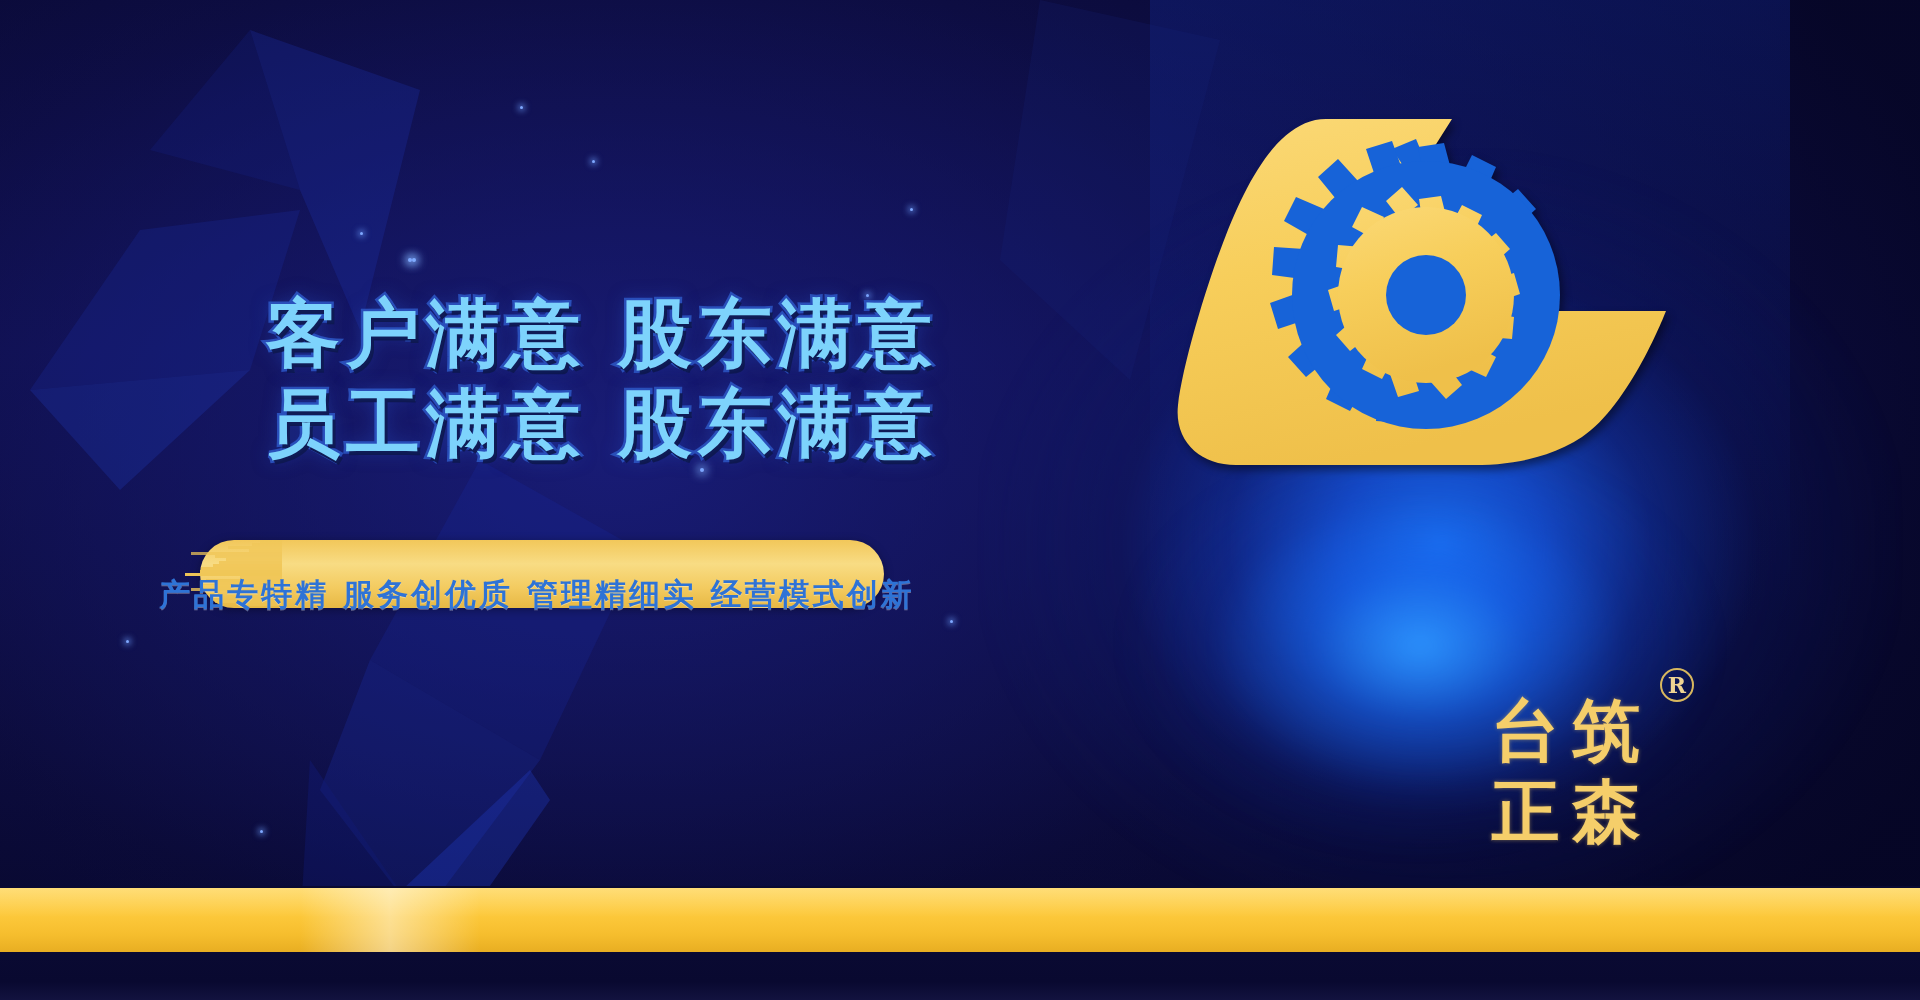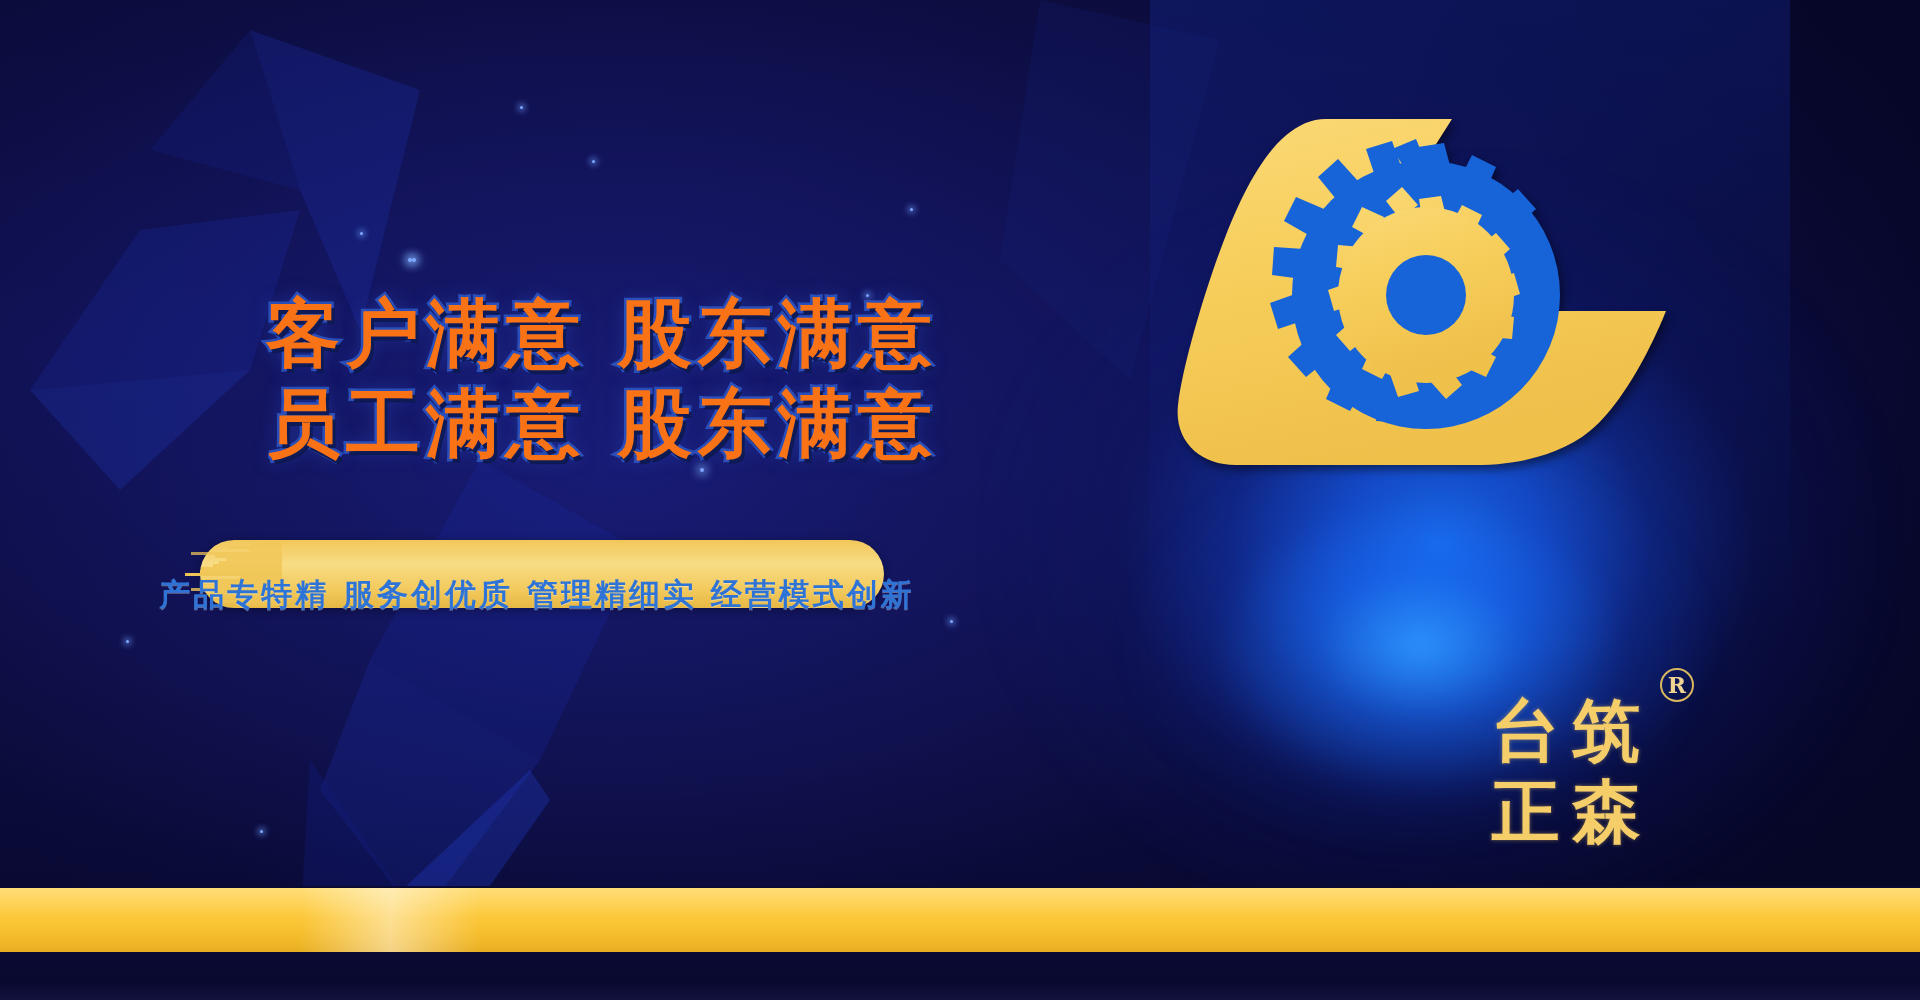--- a/index.html
+++ b/index.html
@@ -70,21 +70,21 @@
     left:192px; top:288px;
     width:820px;
     text-align:center;
   }
   .hl-line{
     font-family:"DejaVu Serif","Liberation Serif",serif;
     font-weight:700;
     font-size:74px;
     line-height:1.22;
     letter-spacing:6px;
-    color:#f97316;
+    color:#7dd3fc;
     white-space:nowrap;
     -webkit-text-stroke:5px #2a4fb8;
     paint-order:stroke fill;
     text-shadow:
        3px 4px 0 rgba(14,24,80,0.95),
        0 0 18px rgba(40,80,200,0.55);
   }
 
   
   .pill-wrap{

